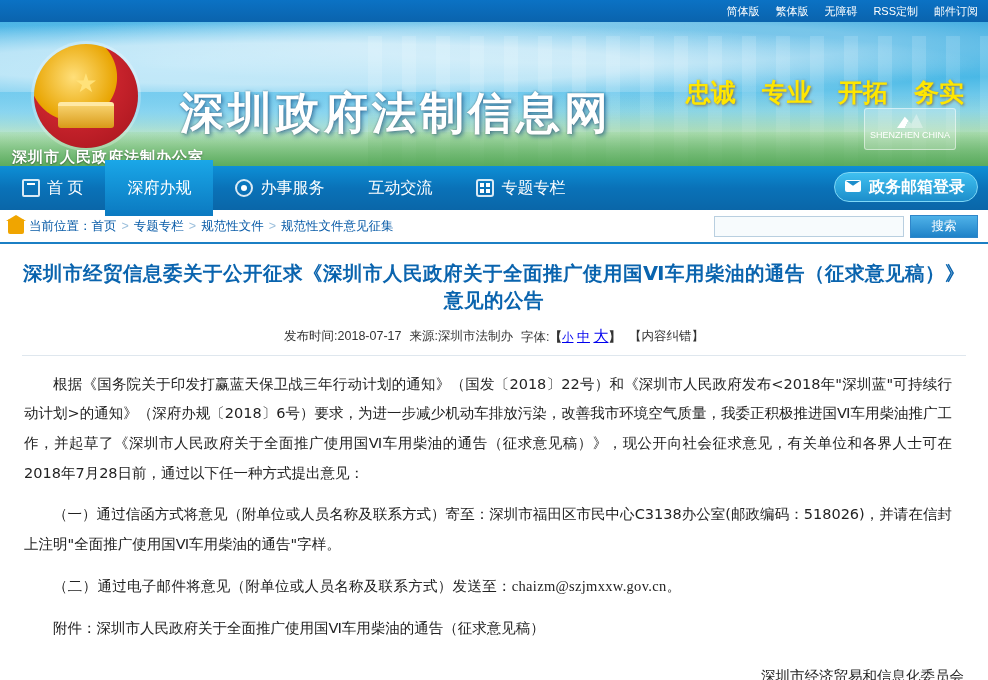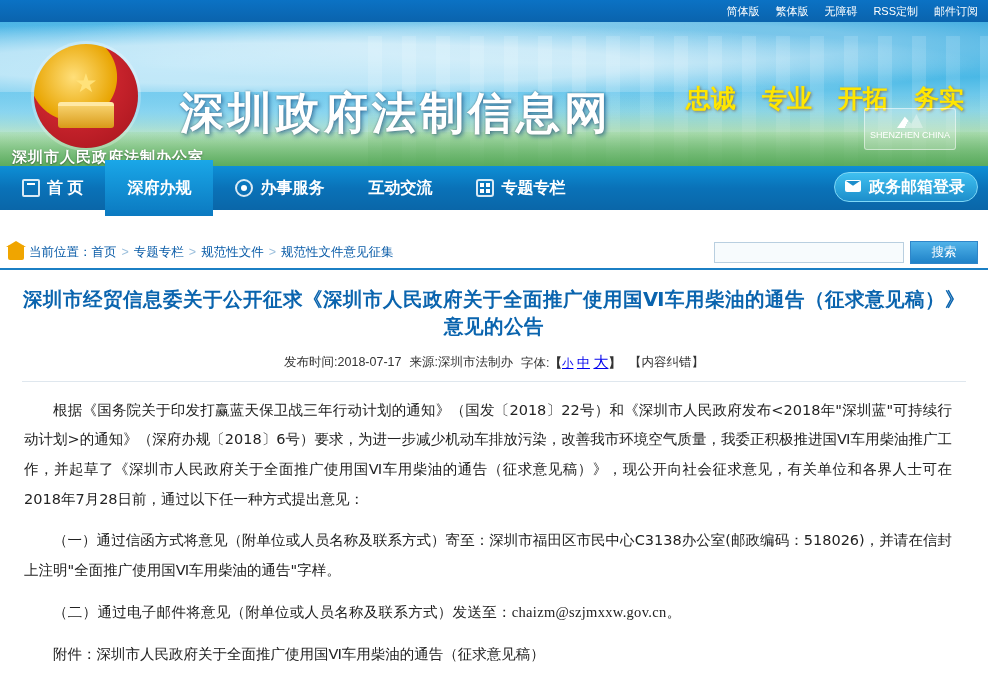--- a/index.html
+++ b/index.html
@@ -71,21 +71,21 @@
     letter-spacing: 1px;
   }
   .site-title {
     position: absolute; left: 180px; top: 62px;
     font-size: 44px; font-weight: bold; color: #fff;
     letter-spacing: 4px;
     text-shadow: 2px 2px 4px rgba(0,60,120,.55), 0 0 2px rgba(0,0,0,.4);
     font-family: "DejaVu Sans", sans-serif;
   }
   .slogan {
-    position: absolute; right: 24px; top: 60px;
+    position: absolute; right: 24px; top: 54px;
     display: flex; gap: 26px;
     font-size: 25px; font-weight: bold; color: #ffe600;
     text-shadow: 1px 1px 3px rgba(120,60,0,.6);
     font-family: "DejaVu Sans", sans-serif;
   }
   .sz-logo {
     position: absolute; right: 32px; top: 86px;
     width: 92px; height: 42px; border-radius: 3px;
     background: rgba(255,255,255,.22);
     border: 1px solid rgba(255,255,255,.5);
@@ -100,21 +100,21 @@
   }
 
   
   .nav {
     height: 44px;
     background: linear-gradient(180deg, #0d8fd6 0%, #0a72b8 50%, #0a66a8 100%);
     display: flex; align-items: center; position: relative;
   }
   .nav-item {
     height: 56px; display: flex; align-items: center; gap: 7px;
-    padding: 2px 22px; color: #fff; font-size: 16px; font-weight: bold;
+    padding: 2px 22px; color: #fff; font-size: 16px; font-weight: normal;
     cursor: pointer; white-space: nowrap;
   }
   .nav-item.active { background: linear-gradient(180deg,#1aa7e8,#0b79c0); }
   .nav-ic {
     width: 18px; height: 18px; border-radius: 3px;
     border: 2px solid rgba(255,255,255,.85);
     display: inline-block; position: relative; flex: none;
   }
   .nav-ic.home { border-radius:2px; }
   .nav-ic.home::after{
@@ -156,21 +156,20 @@
     clip-path: polygon(0 0, 50% 80%, 100% 0);
     background:#1d8ecb;
   }
 
   
   .crumbbar {
     height: 34px; background: #fff;
     border-bottom: 2px solid #1b7fc4;
     display: flex; align-items: center;
     padding: 0 10px 0 8px;
-    margin-top: 26px;
   }
   .crumb-home {
     width: 16px; height: 15px; margin-right: 5px; flex:none;
     background: #f0a500; position: relative; border-radius: 2px;
   }
   .crumb-home::before{
     content:""; position:absolute; left:-2px; top:-4px;
     border-left:10px solid transparent; border-right:10px solid transparent;
     border-bottom:6px solid #f0a500;
   }

